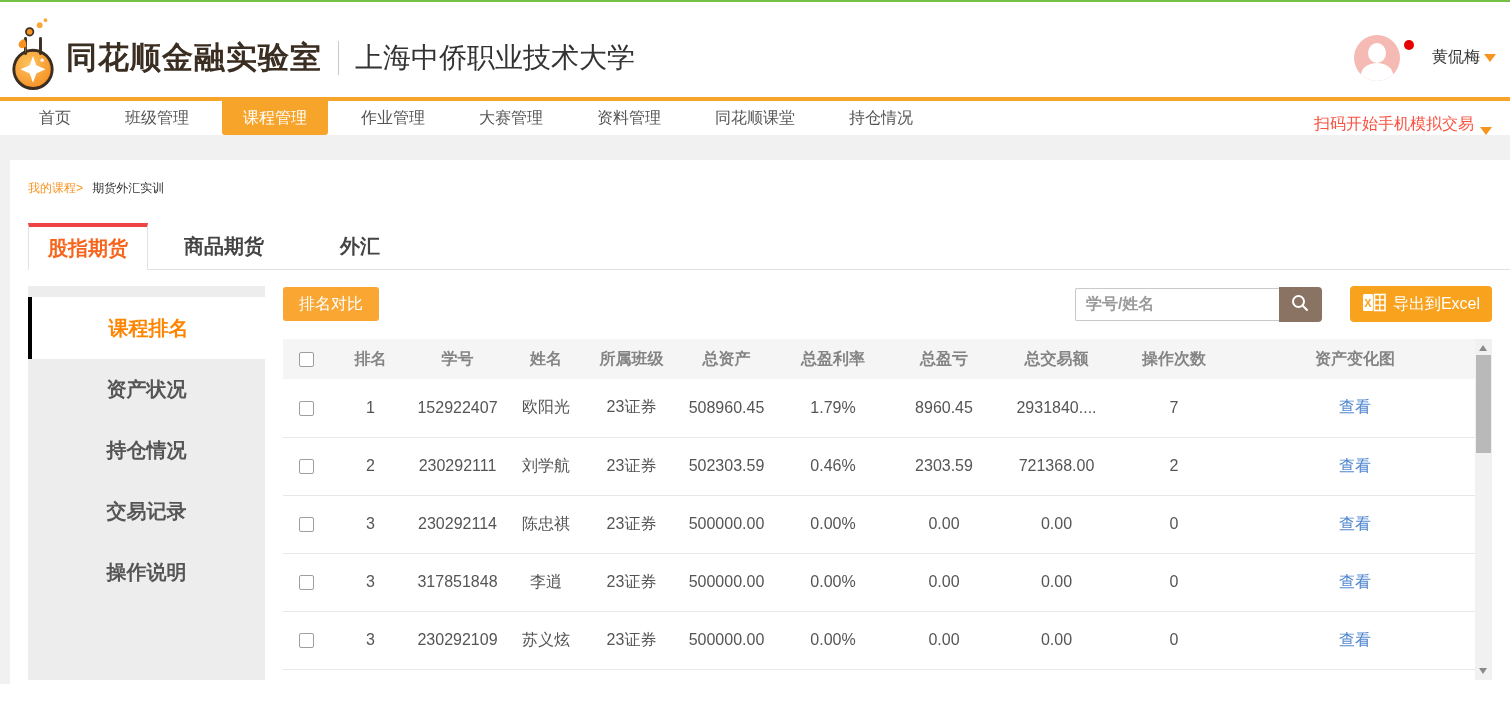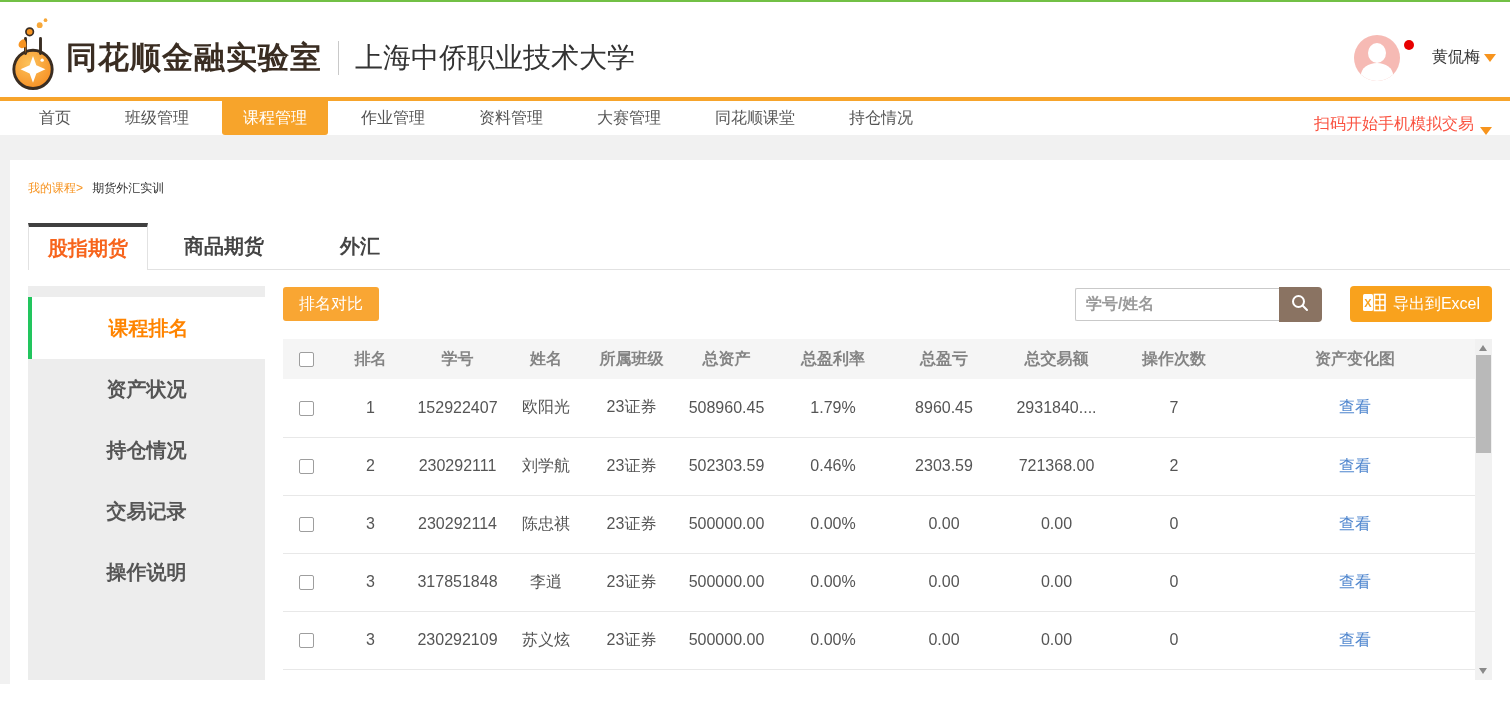--- a/index.html
+++ b/index.html
@@ -36,30 +36,30 @@
   .card { position:absolute; left:10px; right:0; top:25px; bottom:0; background:#fff; }
 
   .breadcrumb { padding:20px 0 0 18px; font-size:12px; }
   .crumb-parent { color:#f79421; cursor:pointer; }
   .crumb-current { color:#333; margin-left:6px; }
 
   
   .tabs { display:flex; margin:26px 0 0 18px; border-bottom:1px solid #e2e2e2; height:47px; }
   .tab { width:120px; text-align:center; font-size:20px; font-weight:bold; color:#444;
     display:flex; align-items:center; justify-content:center; cursor:pointer; }
-  .tab.active { border-top:4px solid #404040; border-left:1px solid #e2e2e2; border-right:1px solid #e2e2e2;
+  .tab.active { border-top:4px solid #ef4444; border-left:1px solid #e2e2e2; border-right:1px solid #e2e2e2;
     background:#fff; color:#f7641c; margin-bottom:-1px; }
   .tab + .tab { margin-left:16px; }
 
   
   .content-row { display:flex; height:410px; }
   .sidebar { width:237px; margin-left:18px; margin-top:16px; background:#ededed; padding-top:11px; }
   .side-item { height:61px; display:flex; align-items:center; justify-content:center;
     font-size:20px; font-weight:bold; color:#555; cursor:pointer; }
-  .side-item.active { background:#fff; border-left:4px solid #22c55e; color:#ff8400; height:62px; }
+  .side-item.active { background:#fff; border-left:4px solid #000000; color:#ff8400; height:62px; }
 
   .main { flex:1; margin:16px 18px 0 18px; }
 
   
   .toolbar { display:flex; align-items:center; height:36px; margin-bottom:17px; }
   .btn-compare { height:34px; padding:0 16px; background:#f9a633; border:none; border-radius:3px;
     color:#fff; font-size:16px; cursor:pointer; font-family:inherit; }
   .toolbar-right { margin-left:auto; display:flex; align-items:center; }
   .search-group { display:flex; align-items:center; margin-right:28px; }
   .search-input { width:204px; height:33px; border:1px solid #c9c9c9; border-right:none; border-radius:2px 0 0 2px;
@@ -130,22 +130,22 @@
     <span class="caret-down"></span>
   </div>
 </div>
 
 <div class="nav-line"></div>
 <div class="nav">
   <div class="nav-item">首页</div>
   <div class="nav-item">班级管理</div>
   <div class="nav-item active">课程管理</div>
   <div class="nav-item">作业管理</div>
+  <div class="nav-item">大赛管理</div>
   <div class="nav-item">资料管理</div>
-  <div class="nav-item">大赛管理</div>
   <div class="nav-item">同花顺课堂</div>
   <div class="nav-item">持仓情况</div>
   <div class="nav-right">
     <span class="qr-link">扫码开始手机模拟交易</span>
     <span class="caret-down"></span>
   </div>
 </div>
 
 <div class="page">
   <div class="card">

